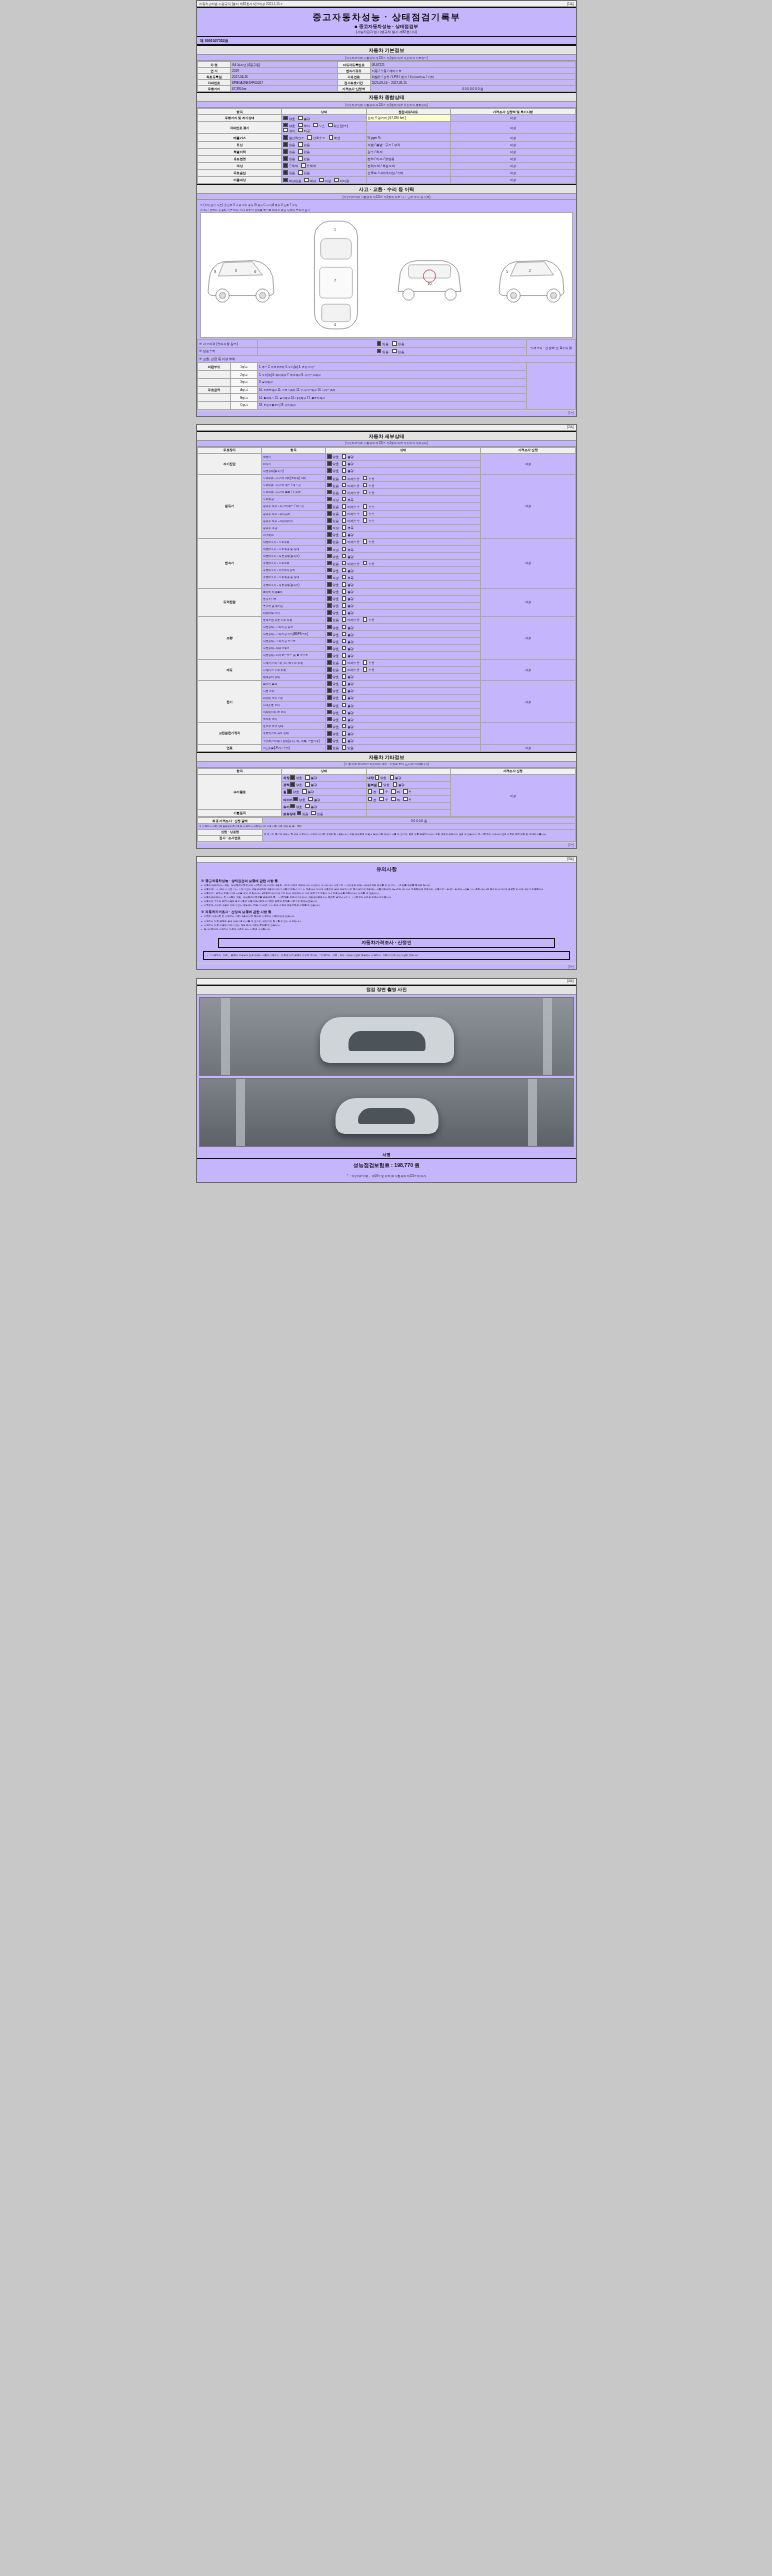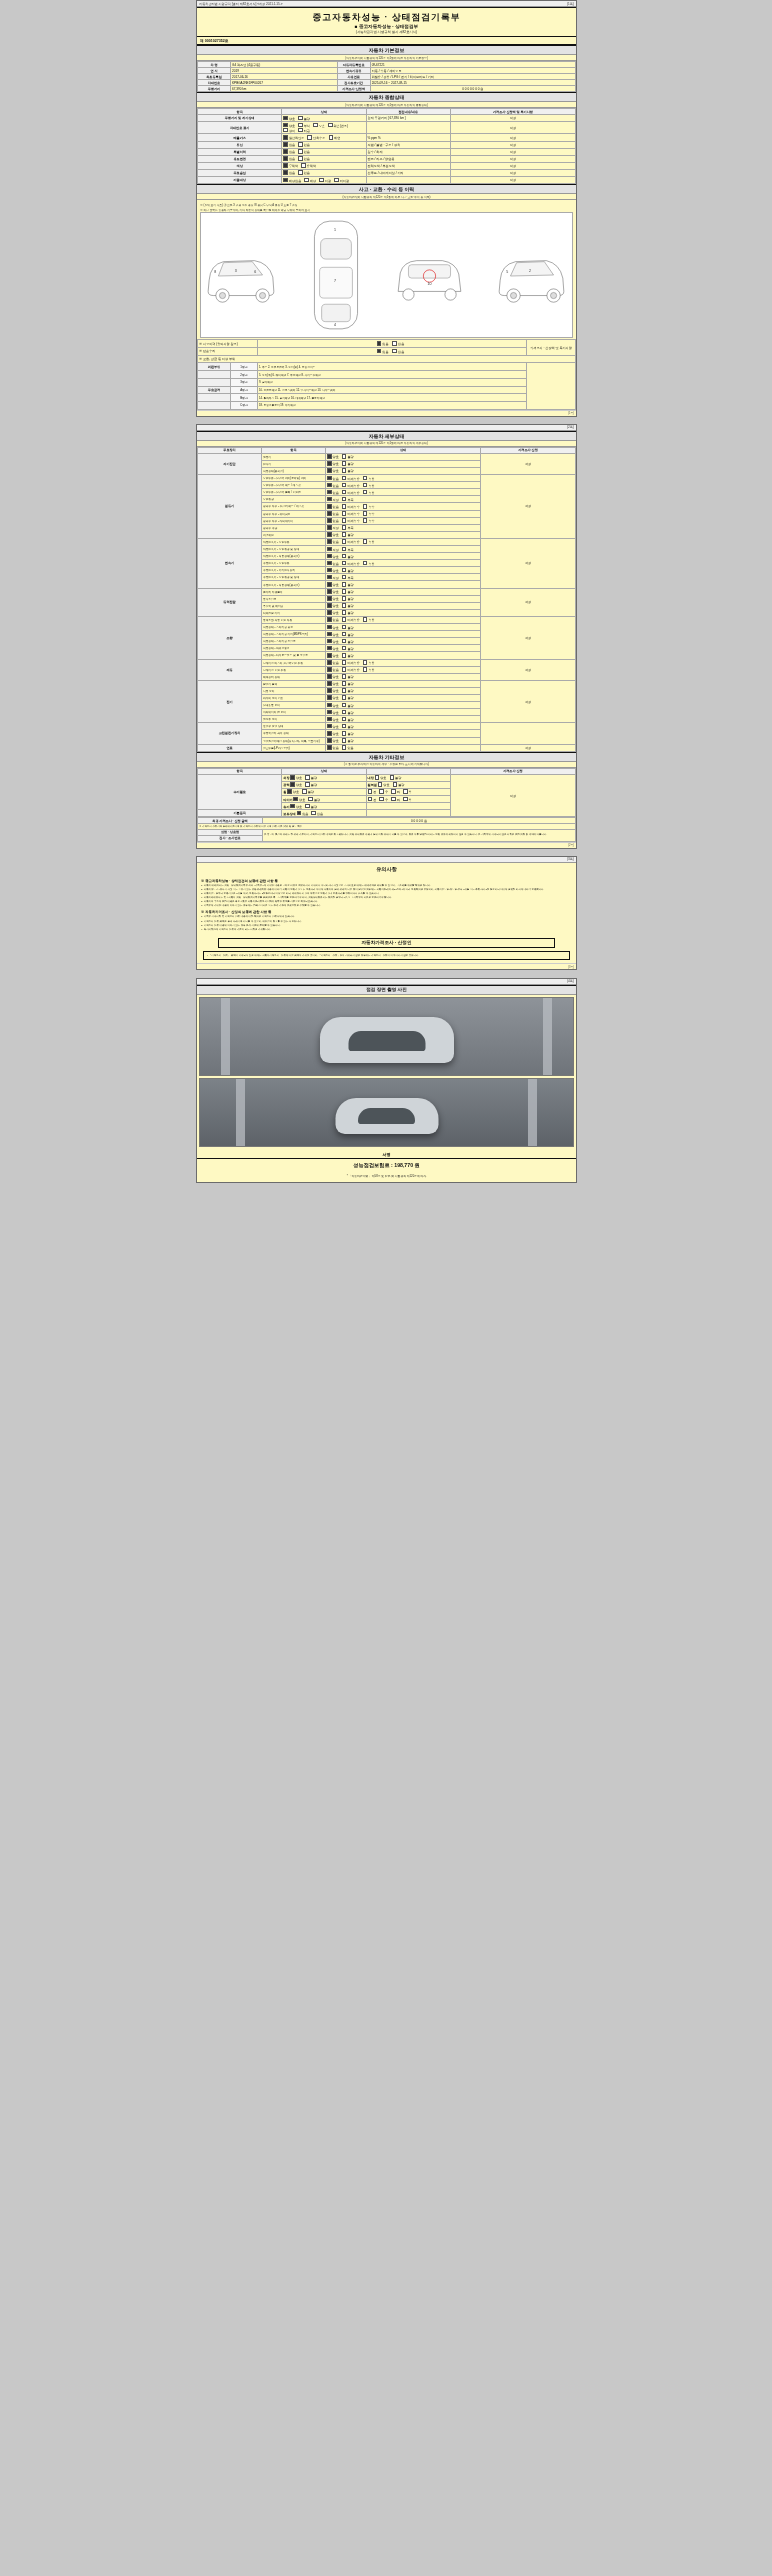--- a/index.html
+++ b/index.html
@@ -1,18 +1,18 @@
 <!DOCTYPE html>
 <html style="font-size:8.2px"><head>
 <meta charset="utf-8">
 <style>
   html,body{margin:0;padding:0;background:#c8c8c8;}
   body{font-family:"Liberation Sans",sans-serif;color:#111;}
   .page-wrap{width:773px;margin:0 auto;position:relative;}
-  .sheet{background:#fef9c3;border:0.5px solid #6b6b6b;margin:0 auto;box-sizing:border-box;}
+  .sheet{background:#c4b5fd;border:0.5px solid #6b6b6b;margin:0 auto;box-sizing:border-box;}
   .sheet{width:381px;}
   .sheet + .sheet{margin-top:7.2px;}
   .topbar{font-size:3.1px;color:#333;border-bottom:0.5px solid #999;padding:0.5px 2.1px;display:flex;justify-content:space-between;background:#efefef;}
   .hdr-title{text-align:center;font-size:8.8px;font-weight:bold;letter-spacing:1px;padding:3.6px 0 0.5px;}
   .hdr-sub{text-align:center;font-size:4.6px;font-weight:bold;padding-bottom:1px;}
   .hdr-sub2{text-align:center;font-size:3.3px;color:#222;padding-bottom:2.1px;}
   .hdr-band{border-top:1px solid #111;border-bottom:0.5px solid #111;}
   .docno{font-size:3.6px;font-weight:bold;padding:1.5px 0 1.5px 3.1px;border-bottom:0.5px solid #111;}
   .sec-title{background:#e3e3e3;text-align:center;font-size:4.9px;font-weight:bold;padding:1px 0;border-top:0.5px solid #111;border-bottom:0.5px solid #999;}
   .sec-note{font-size:2.8px;text-align:center;color:#333;padding:0.5px 0;border-bottom:0.5px solid #999;}

